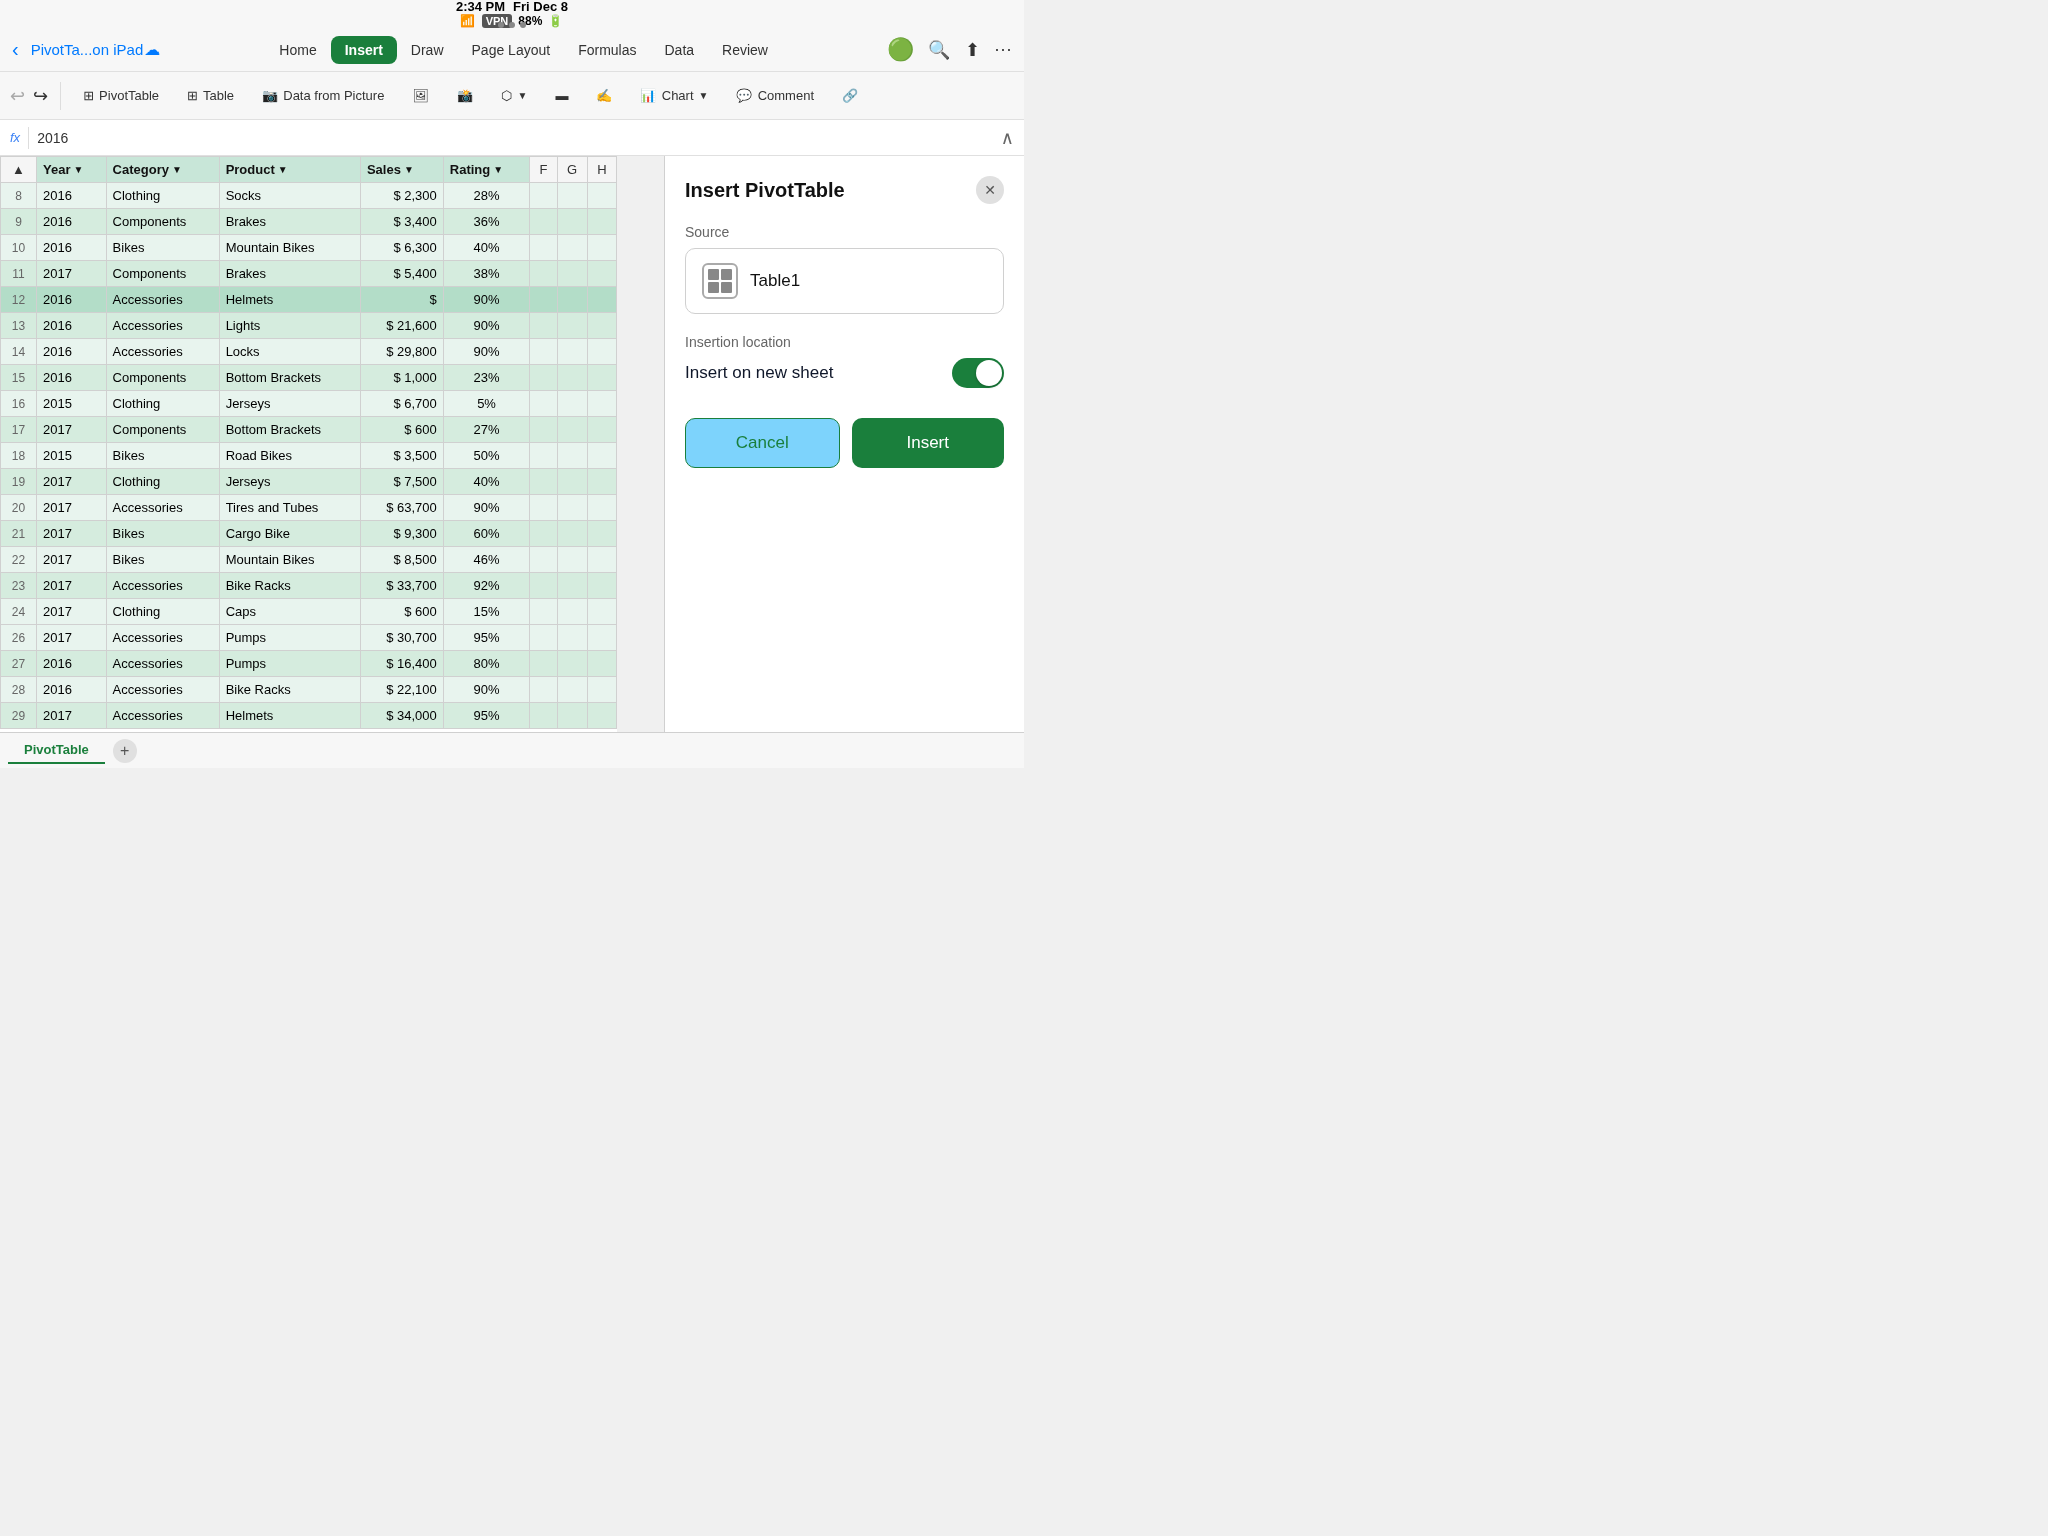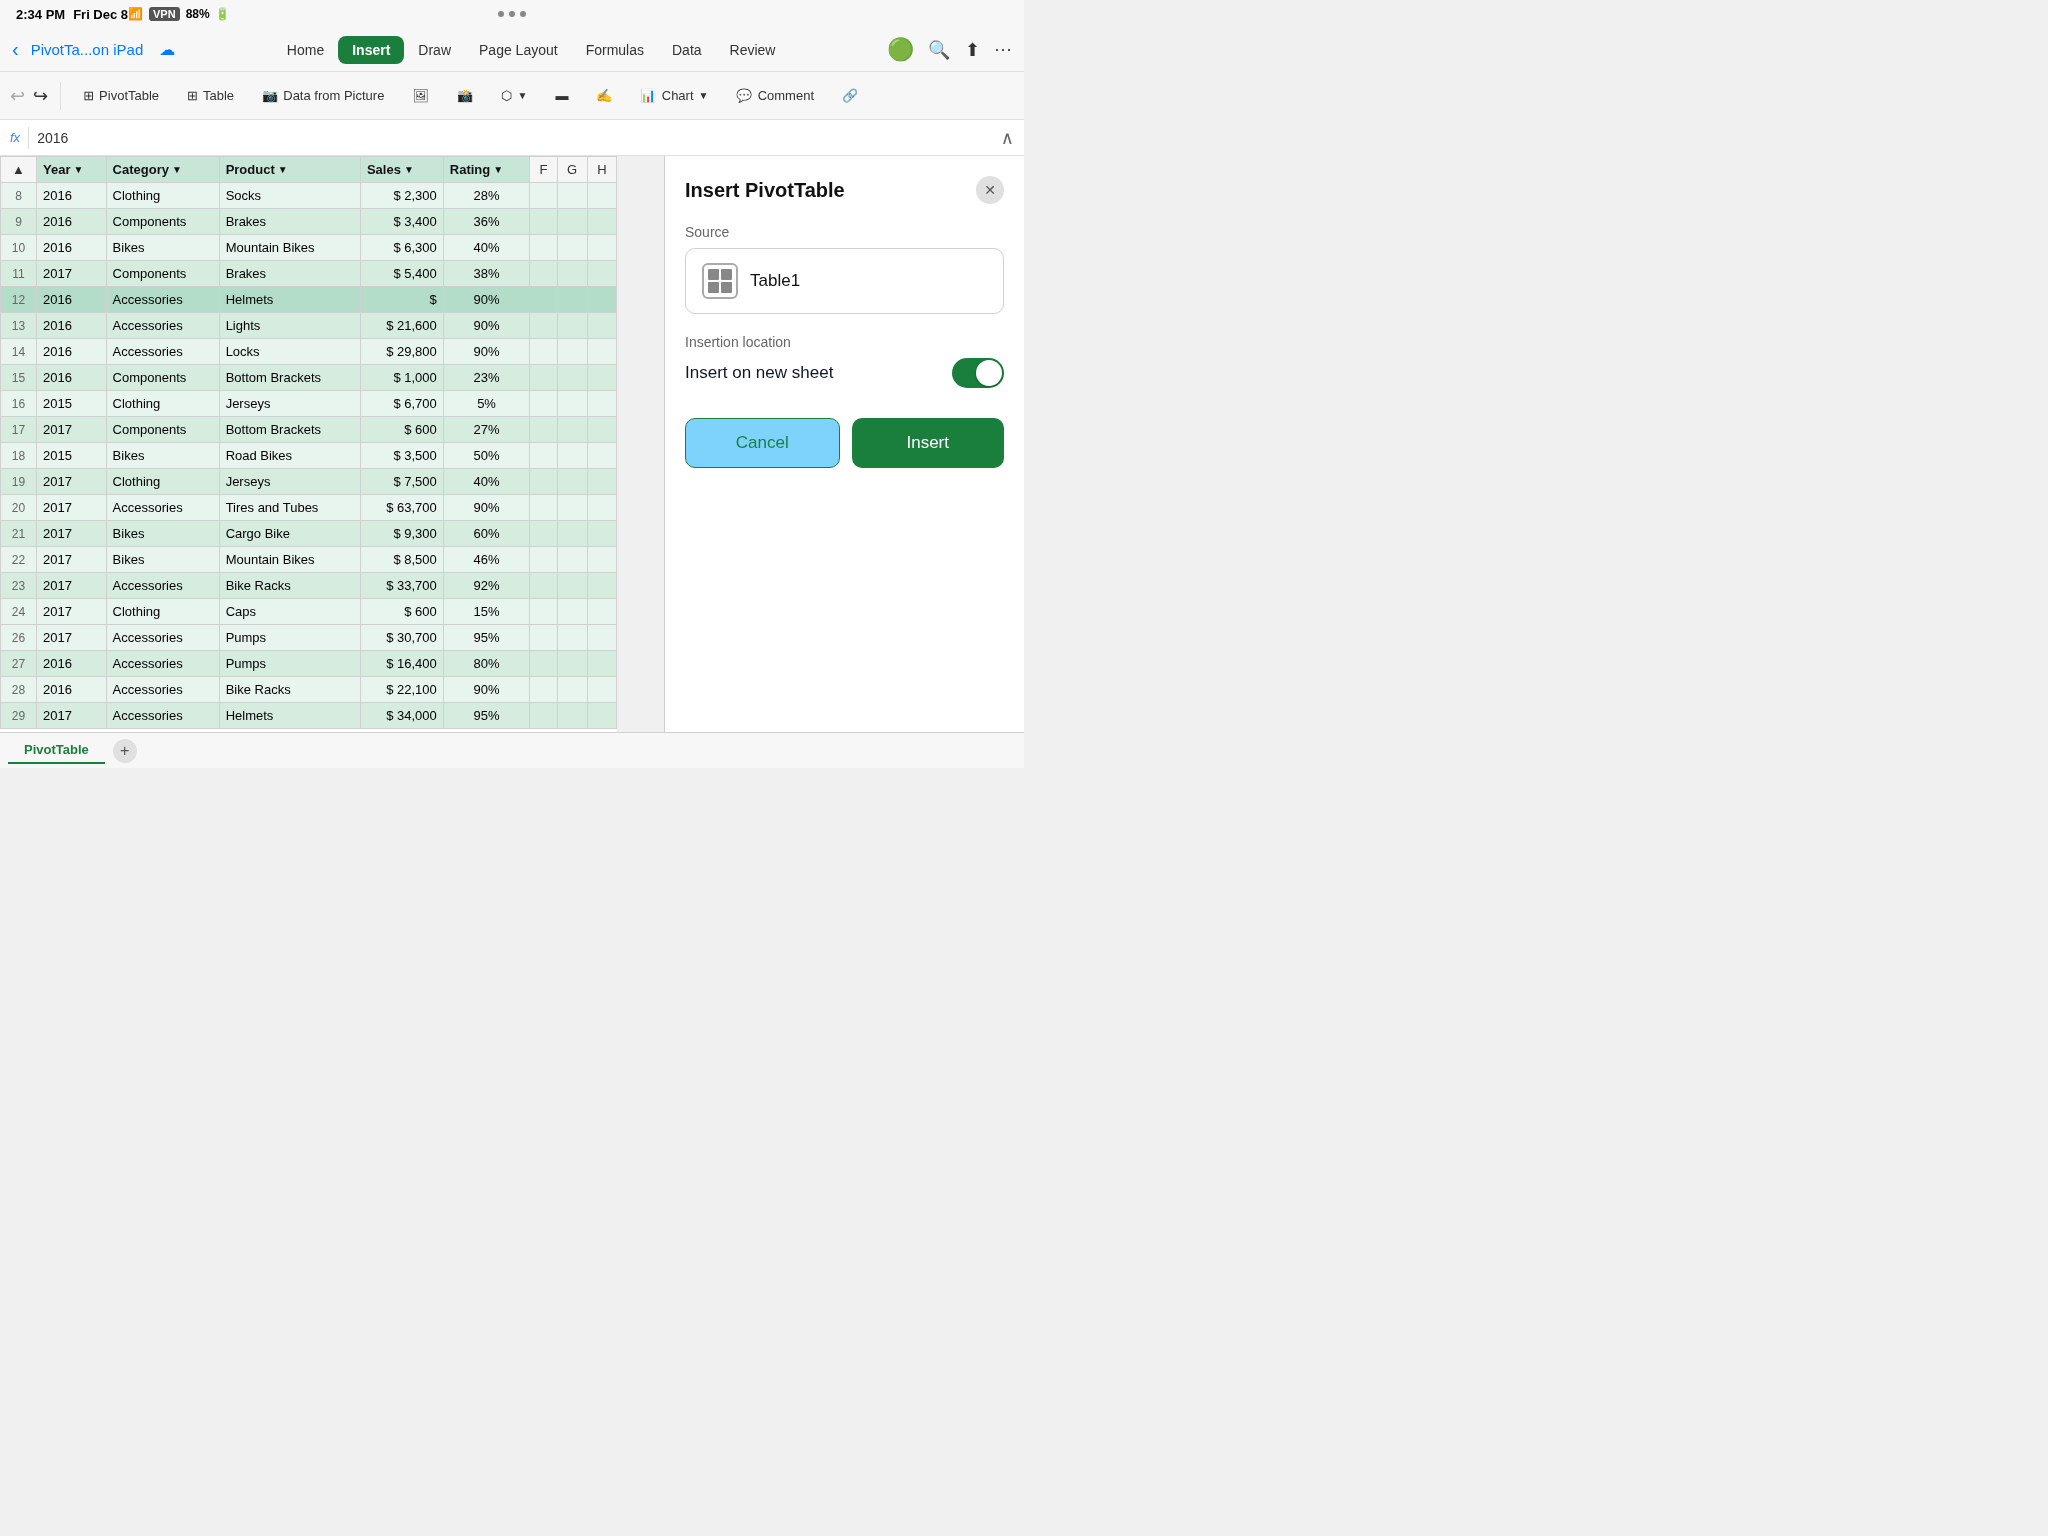--- a/index.html
+++ b/index.html
@@ -4,40 +4,41 @@
   <style>
     * { box-sizing: border-box; margin: 0; padding: 0; }
     body { font-family: -apple-system, 'SF Pro Text', Arial, sans-serif; background: #f0f0f0; width: 1024px; height: 768px; overflow: hidden; position: relative; }
 
     
     .status-bar {
       height: 28px;
       background: #f7f7f7;
       display: flex;
       align-items: center;
-      justify-content: flex-start;
+      justify-content: flex-end;
       padding: 0 16px;
       font-size: 13px;
       font-weight: 600;
+      flex-direction: column;
     }
     .status-left { display: flex; gap: 8px; align-items: center; }
     .status-right { display: flex; gap: 6px; align-items: center; font-size: 12px; }
 
     
     .title-bar {
       height: 44px;
       background: #f7f7f7;
       display: flex;
       align-items: center;
       padding: 0 12px;
       gap: 12px;
       border-bottom: 1px solid #e0e0e0;
     }
     .nav-back { font-size: 20px; color: #007aff; cursor: pointer; }
-    .file-name { font-size: 15px; color: #007aff; display: flex; align-items: center; gap: 16px; text-align: right; }
+    .file-name { font-size: 15px; color: #007aff; display: flex; align-items: center; gap: 1px; text-align: right; }
     .nav-tabs { display: flex; gap: 0; margin-left: auto; }
     .nav-tab {
       padding: 6px 14px;
       border-radius: 8px;
       font-size: 14px;
       cursor: pointer;
       color: #333;
     }
     .nav-tab.active {
       background: #1a7f3c;

